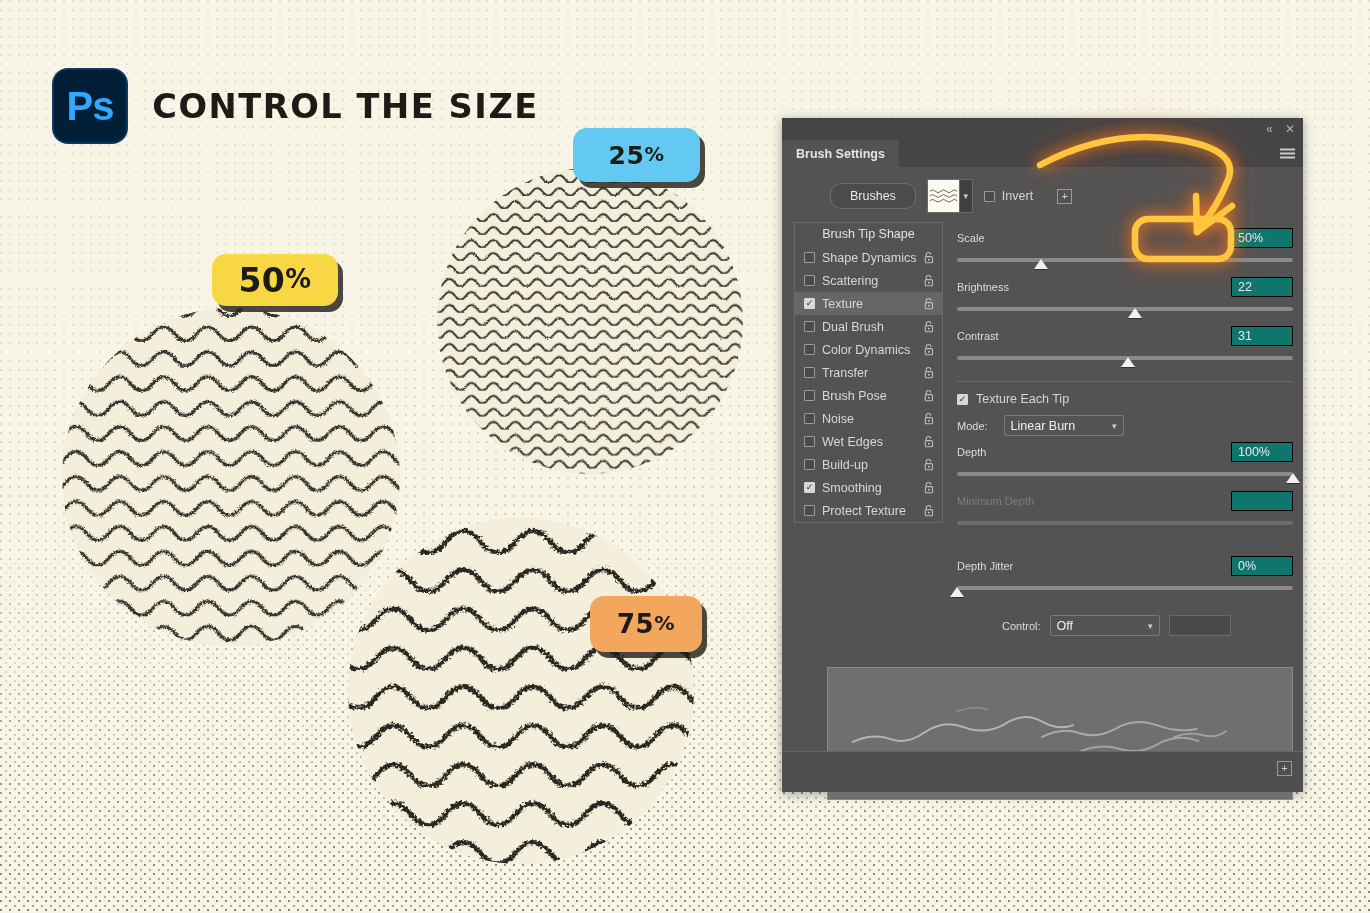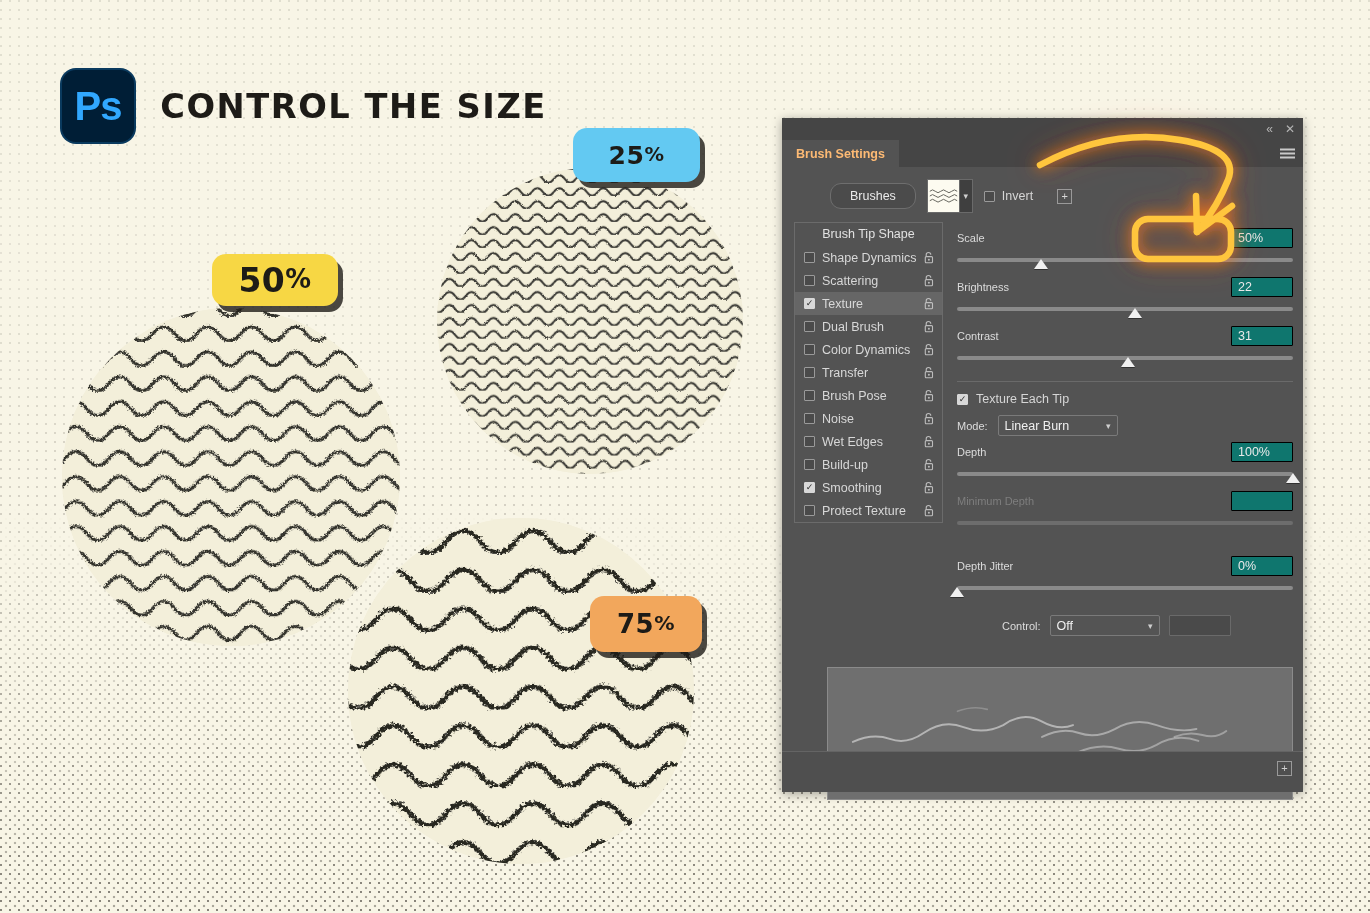--- a/index.html
+++ b/index.html
@@ -28,21 +28,21 @@
     position:absolute; inset:0;
     background-image:
       radial-gradient(circle at 2px 2px, rgba(40,36,30,.40) 1.3px, transparent 1.6px);
     background-size:9px 9px;
     background-position:4px 4px;
     -webkit-mask-image:linear-gradient(to bottom, rgba(0,0,0,0) 0%, rgba(0,0,0,0) 55%, rgba(0,0,0,.55) 82%, rgba(0,0,0,.95) 100%);
             mask-image:linear-gradient(to bottom, rgba(0,0,0,0) 0%, rgba(0,0,0,0) 55%, rgba(0,0,0,.55) 82%, rgba(0,0,0,.95) 100%);
   }
 
   
-  #header{ position:absolute; left:60px; top:68px; display:flex; align-items:center; gap:28px; }
+  #header{ position:absolute; left:52px; top:68px; display:flex; align-items:center; gap:28px; }
   #ps-logo{
     width:76px; height:76px; border-radius:16px;
     background:#001e36; border:2px solid #31a8ff33;
     display:flex; align-items:center; justify-content:center;
     color:#31a8ff; font-weight:bold; font-size:40px;
     font-family:"Liberation Sans", sans-serif; letter-spacing:-1px;
   }
   #page-title{
     font-family:"DejaVu Sans", sans-serif;
     font-weight:bold; font-size:33px; letter-spacing:1.5px;
@@ -80,21 +80,21 @@
   }
   #panel-topbar{
     height:22px; background:#454545; display:flex; align-items:center;
     justify-content:flex-end; padding-right:8px; gap:12px;
   }
   .winbtn{ color:#b5b5b5; font-size:12px; cursor:default; line-height:1; }
   #panel-tabbar{
     height:27px; background:#454545; display:flex; align-items:stretch; position:relative;
   }
   #tab-brush-settings{
-    background:#535353; color:#fdba74; font-weight:bold; font-size:12.5px;
+    background:#535353; color:#e5e5e5; font-weight:bold; font-size:12.5px;
     display:flex; align-items:center; padding:0 14px;
   }
   #panel-menu-icon{
     position:absolute; right:8px; top:50%; transform:translateY(-50%);
     width:15px; height:11px;
     background:
       linear-gradient(#c9c9c9,#c9c9c9) 0 0/100% 2px no-repeat,
       linear-gradient(#c9c9c9,#c9c9c9) 0 4px/100% 2px no-repeat,
       linear-gradient(#c9c9c9,#c9c9c9) 0 8px/100% 2px no-repeat;
   }
@@ -163,21 +163,21 @@
   }
   .slider .track.dim{ background:#6d6d6d; }
   .slider .thumb{
     position:absolute; top:4px; width:0; height:0;
     border-left:7px solid transparent; border-right:7px solid transparent;
     border-bottom:10px solid #f0f0f0; transform:translateX(-7px);
     filter:drop-shadow(0 1px 0 rgba(0,0,0,.4));
   }
   #divider-1{ border-top:1px solid #6a6a6a; margin-top:12px; }
   #tex-each-tip-row{ display:flex; align-items:center; gap:8px; margin-top:10px; }
-  #mode-row{ display:flex; align-items:center; gap:10px; margin-top:9px; }
+  #mode-row{ display:flex; align-items:center; gap:16px; margin-top:9px; }
   .selectbox{
     height:21px; background:#545454; border:1px solid #7a7a7a; border-radius:2px;
     color:#f0f0f0; font-size:12.5px; display:flex; align-items:center;
     padding:0 6px; gap:12px; justify-content:space-between;
   }
   #mode-select{ width:120px; }
   #control-select{ width:110px; }
   .caret{ font-size:9px; color:#cfcfcf; }
   #control-row{ display:flex; align-items:center; gap:9px; margin-top:16px; padding-left:45px; }
   #control-blank{

